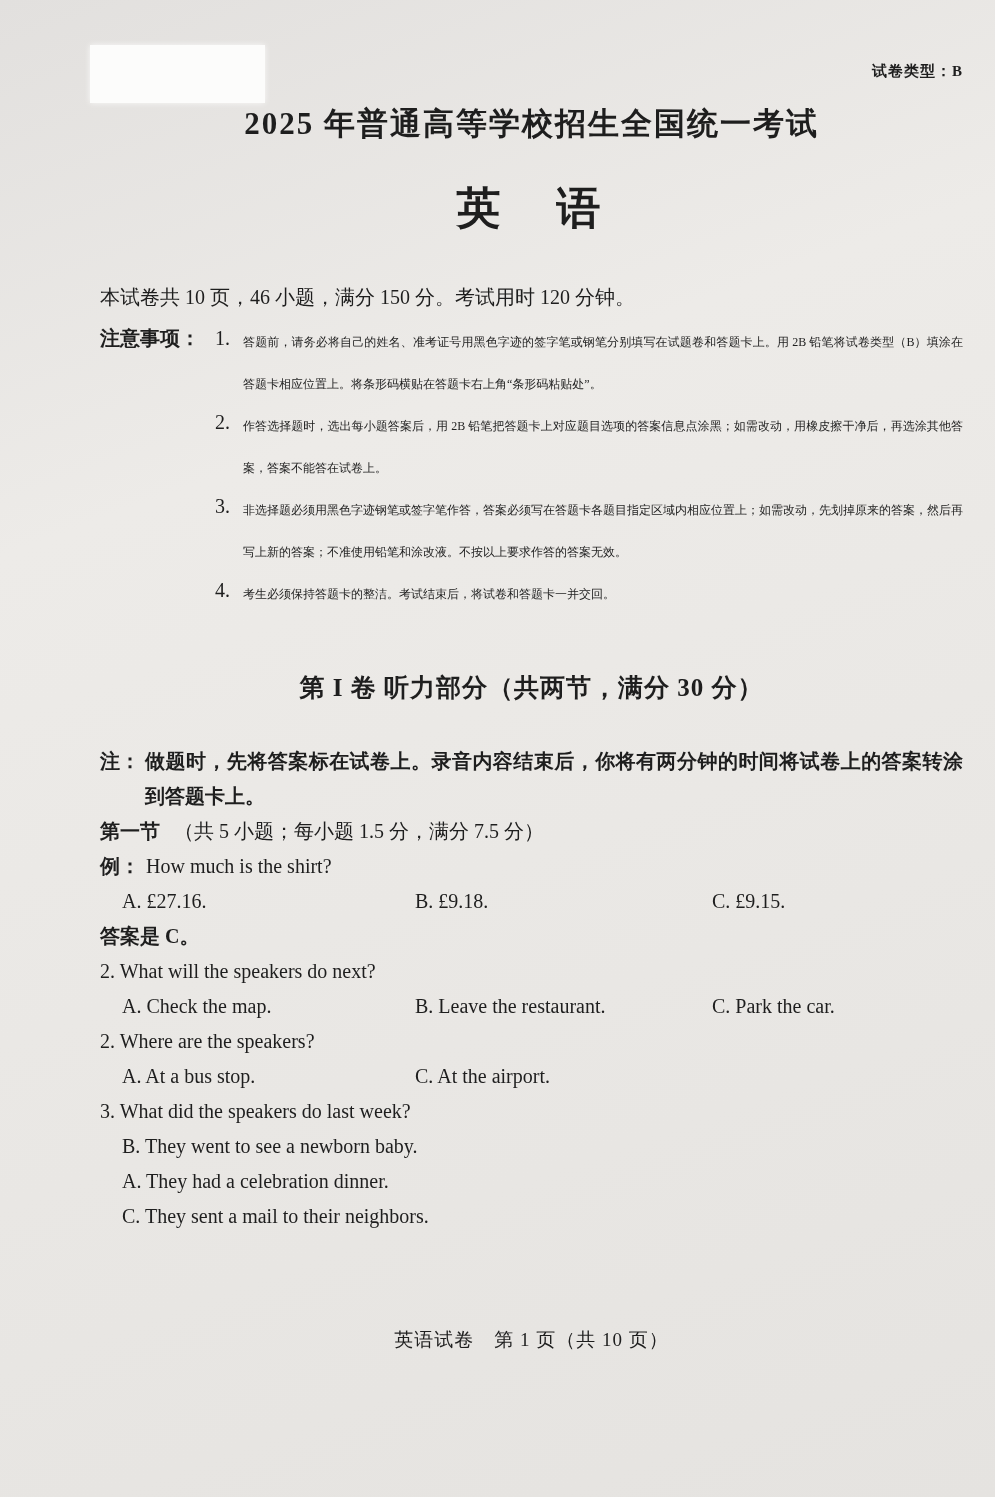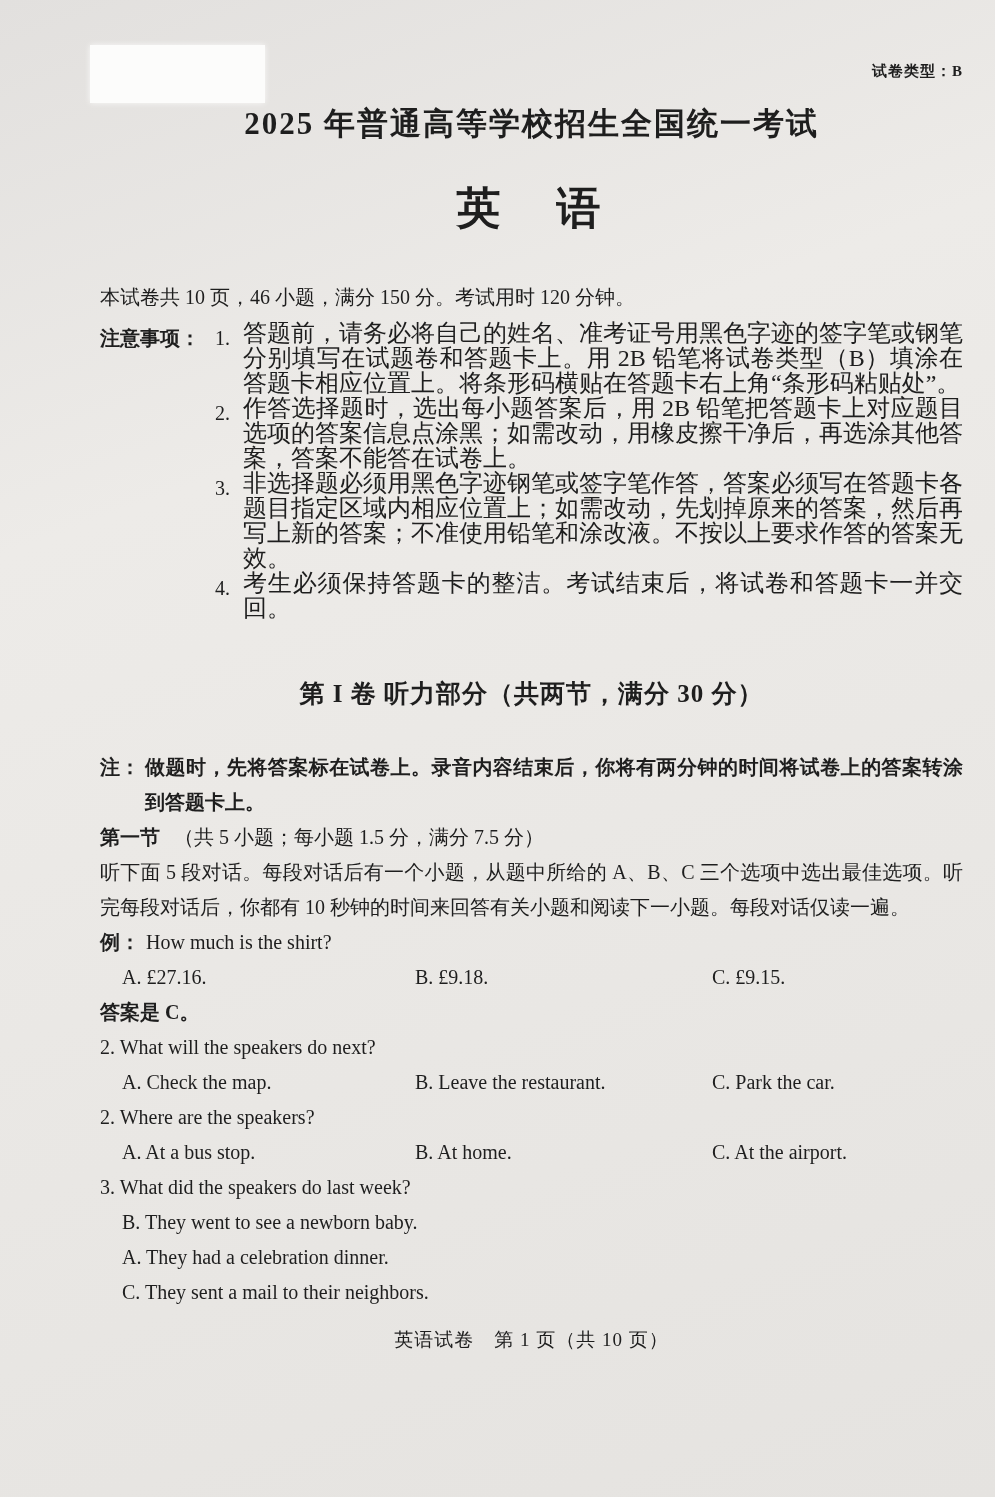--- a/index.html
+++ b/index.html
@@ -69,22 +69,22 @@
     display:flex;
     align-items:flex-start;
   }
   .notice-num{
     flex:0 0 28px;
     font-size:20px;
     line-height:34.5px;
   }
   .notice-text{
     flex:1;
-    font-size:24px;
-    line-height:25px;
+    font-size:12px;
+    line-height:42px;
     text-align:justify;
     text-justify:inter-ideograph;
   }
   .section-heading{
     text-align:center;
     font-weight:700;
     font-size:25px;
     margin-top:56px;
     letter-spacing:1px;
   }
@@ -187,21 +187,20 @@
 
   <div class="note-block">
     <div class="note-label">注：</div>
     <div class="note-text">做题时，先将答案标在试卷上。录音内容结束后，你将有两分钟的时间将试卷上的答案转涂到答题卡上。</div>
   </div>
 
   <div class="part-line">
     <span class="part-label">第一节</span><span>（共 5 小题；每小题 1.5 分，满分 7.5 分）</span>
   </div>
 
-  <div class="instructions">听下面 5 段对话。每段对话后有一个小题，从题中所给的 A、B、C 三个选项中选出最佳选项。听完每段对话后，你都有 10 秒钟的时间来回答有关小题和阅读下一小题。每段对话仅读一遍。</div>
 
   <div class="example-line">
     <span class="example-label">例：</span><span>How much is the shirt?</span>
   </div>
 
   <div class="options-row">
     <span>A. £27.16.</span>
     <span>B. £9.18.</span>
     <span>C. £9.15.</span>
   </div>
@@ -211,21 +210,20 @@
   <div class="question-line">2. What will the speakers do next?</div>
   <div class="options-row">
     <span>A. Check the map.</span>
     <span>B. Leave the restaurant.</span>
     <span>C. Park the car.</span>
   </div>
 
   <div class="question-line">2. Where are the speakers?</div>
   <div class="options-row">
     <span>A. At a bus stop.</span>
-    <span>B. At home.</span>
     <span>C. At the airport.</span>
   </div>
 
   <div class="question-line">3. What did the speakers do last week?</div>
   <div class="option-stacked">B. They went to see a newborn baby.</div>
   <div class="option-stacked">A. They had a celebration dinner.</div>
   <div class="option-stacked">C. They sent a mail to their neighbors.</div>
 
   <div class="footer">英语试卷　第 1 页（共 10 页）</div>
 

